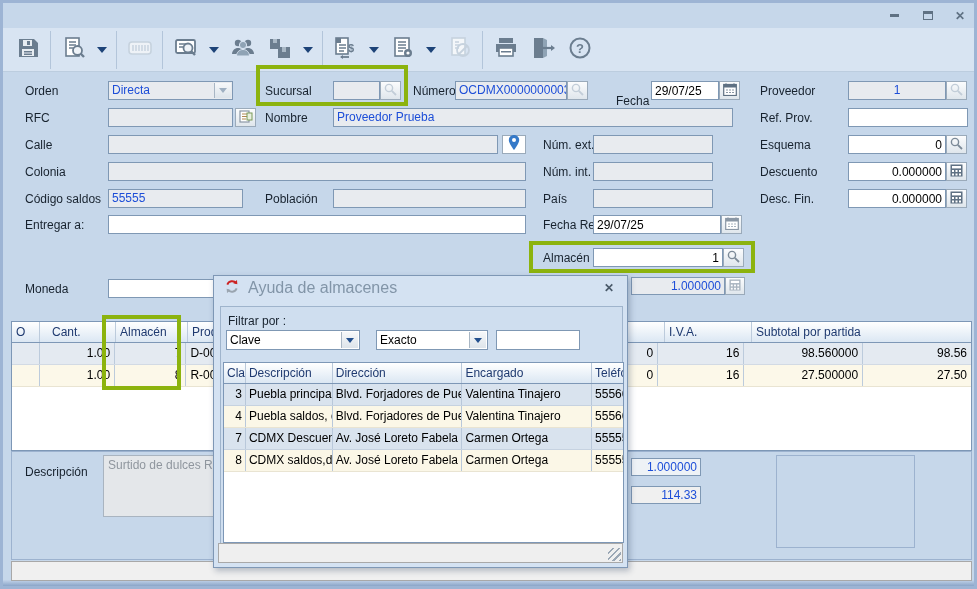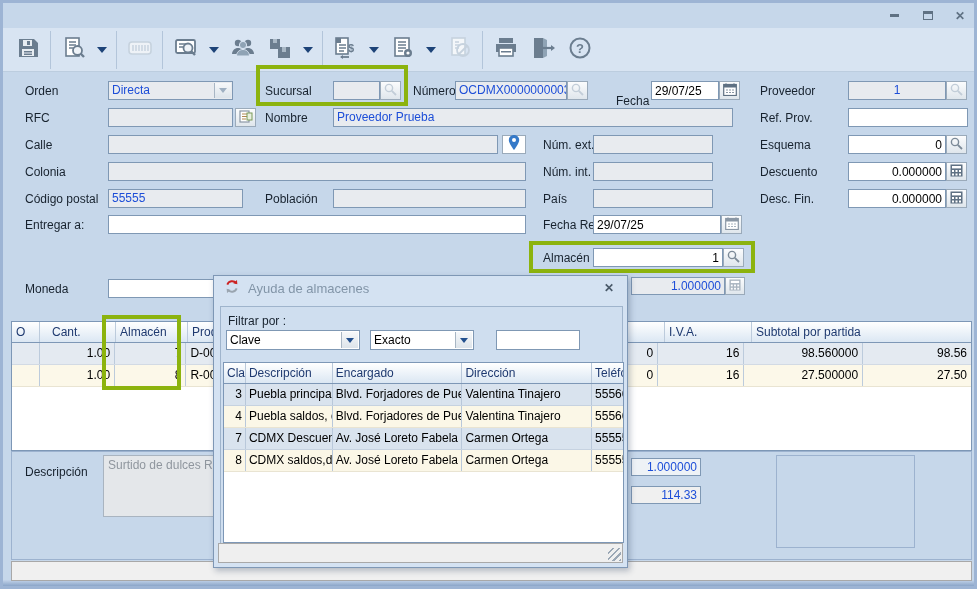--- a/index.html
+++ b/index.html
@@ -42,21 +42,21 @@
   .c-o{width:28px;}.c-cant{width:68px;margin-left:8px;}.c-alm{width:72px;}.c-prod{width:414px;}.c-x{width:63px;}.c-iva{width:87px;}.c-costo{width:120px;}.c-sub{width:109px;border-right:none;}
   
   .bpanel{position:absolute;left:8px;top:448px;width:961px;height:109px;background:#c6d7ea;border:1px solid #9cb2cf;z-index:1;}
   .statusbar{position:absolute;left:8px;top:558px;width:961px;height:20px;background:#f0f0f0;border:1px solid #a8a8a8;z-index:1;}
   .bottom-strip{position:absolute;left:0;right:0;bottom:0;height:6px;background:linear-gradient(#c3d4ea,#8aa5c8);z-index:0;}
   .memo{position:absolute;border:1px solid #a9b4c0;background:#e4e7ea;color:#8f969e;font-size:12px;padding:2px 4px;overflow:hidden;white-space:nowrap;}
   .panelbox{position:absolute;border:1px solid #9cb2cf;}
   
   .dialog{position:absolute;left:210px;top:272px;width:415px;height:293px;background:#d4e2f2;border:1px solid #7e97b5;box-shadow:2px 3px 6px rgba(40,60,90,.3);z-index:20;}
   .dlg-title{position:absolute;left:0;top:0;right:0;height:24px;display:flex;align-items:center;padding-left:10px;}
-  .dlg-title .dttl{font-size:13px;color:#8295a8;margin-left:8px;}
+  .dlg-title .dttl{font-size:16px;color:#8295a8;margin-left:8px;}
   .dlg-close{position:absolute;right:10px;top:4px;width:16px;height:16px;display:flex;align-items:center;justify-content:center;font-size:12px;font-weight:bold;color:#4a5a6a;}
   .dlg-group{position:absolute;left:6px;top:30px;width:403px;height:242px;border:1px solid #9fb4cc;background:#cfdeef;}
   .dcombo{position:absolute;height:20px;border:1px solid #7f98b4;background:#fff;font-size:12px;line-height:18px;padding:0 3px;}
   .dlist{position:absolute;left:9px;top:86px;width:401px;height:181px;background:#fff;border:1px solid #7d97b6;}
   .drow{display:flex;height:22px;}
   .dhead{height:21px;background:linear-gradient(#ffffff,#dbe7f3);border-bottom:1px solid #7d97b6;}
   .dcell{height:100%;border-right:1px solid #b9c8da;font-size:12px;line-height:20px;padding:0 3px;white-space:nowrap;overflow:hidden;}
   .dhead .dcell{color:#1f3a70;}
   .drowA{background:#d9e3ee;border-bottom:1px solid #c6d2e0;}
   .drowB{background:#fbf7e7;border-bottom:1px solid #e9e4d2;}
@@ -290,21 +290,21 @@
             <rect x="2" y="6" width="2" height="2"></rect>
             <rect x="5.5" y="6" width="2" height="2"></rect>
             <rect x="9" y="6" width="2" height="2"></rect>
             <rect x="2" y="9.5" width="2" height="2"></rect>
             <rect x="5.5" y="9.5" width="2" height="2"></rect>
             <rect x="9" y="9.5" width="2" height="2"></rect>
           </g>
         </svg></span>
     </div>
 
-  <span class="lbl" style="left:22px;top:189px;">Código postal</span>
+  <span class="lbl" style="left:22px;top:189px;">Código saldos</span>
   <div class="tb dis" style="left:105px;top:186px;width:135px;"><span>55555</span></div>
   <span class="lbl" style="left:262px;top:189px;">Población</span>
   <div class="tb dis" style="left:330px;top:186px;width:193px;"><span></span></div>
   <span class="lbl" style="left:540px;top:189px;">País</span>
   <div class="tb dis" style="left:590px;top:186px;width:120px;"><span></span></div>
   <span class="lbl" style="left:757px;top:189px;">Desc. Fin.</span>
   <input class="tb num" style="left: 845px; top: 186px; width: 98px;" value="0.000000">
   <div class="sqbtn" style="left:943px;top:186px;">
       <span><svg width="13" height="13" viewBox="0 0 13 13">
           <rect x="0.5" y="0.5" width="12" height="12" fill="#5f7183"></rect>
@@ -418,31 +418,31 @@
     <div class="dlg-close">
         <span>✕</span>
       </div>
 
     <div class="dlg-group"></div>
 
     <span class="lbl" style="left:14px;top:38px;">Filtrar por :</span>
     <div class="dcombo" style="left:12px;top:54px;width:134px;"><span>Clave</span><span class="combo-arrow">
           <span class="ctri"></span>
         </span></div>
-    <div class="dcombo" style="left:156px;top:54px;width:104px;"><span>Exacto</span><span class="combo-arrow">
+    <div class="dcombo" style="left:162px;top:54px;width:112px;"><span>Exacto</span><span class="combo-arrow">
           <span class="ctri"></span>
         </span></div>
     <input class="dcombo" style="left: 282px; top: 54px; width: 84px;" value="">
 
     <div class="dlist">
       <div class="drow dhead">
         <div class="dcell d-cl">Clave</div>
         <div class="dcell d-desc">Descripción</div>
+        <div class="dcell d-dir">Dirección</div>
         <div class="dcell d-enc">Encargado</div>
-        <div class="dcell d-dir">Dirección</div>
         <div class="dcell d-tel">Teléfono</div>
       </div>
       <div class="drow drowA">
         <div class="dcell d-cl num">3</div>
         <div class="dcell d-desc">Puebla principal</div>
         <div class="dcell d-dir">Blvd. Forjadores de Puebla</div>
         <div class="dcell d-enc">Valentina Tinajero</div>
         <div class="dcell d-tel">55566</div>
       </div>
       <div class="drow drowB">

